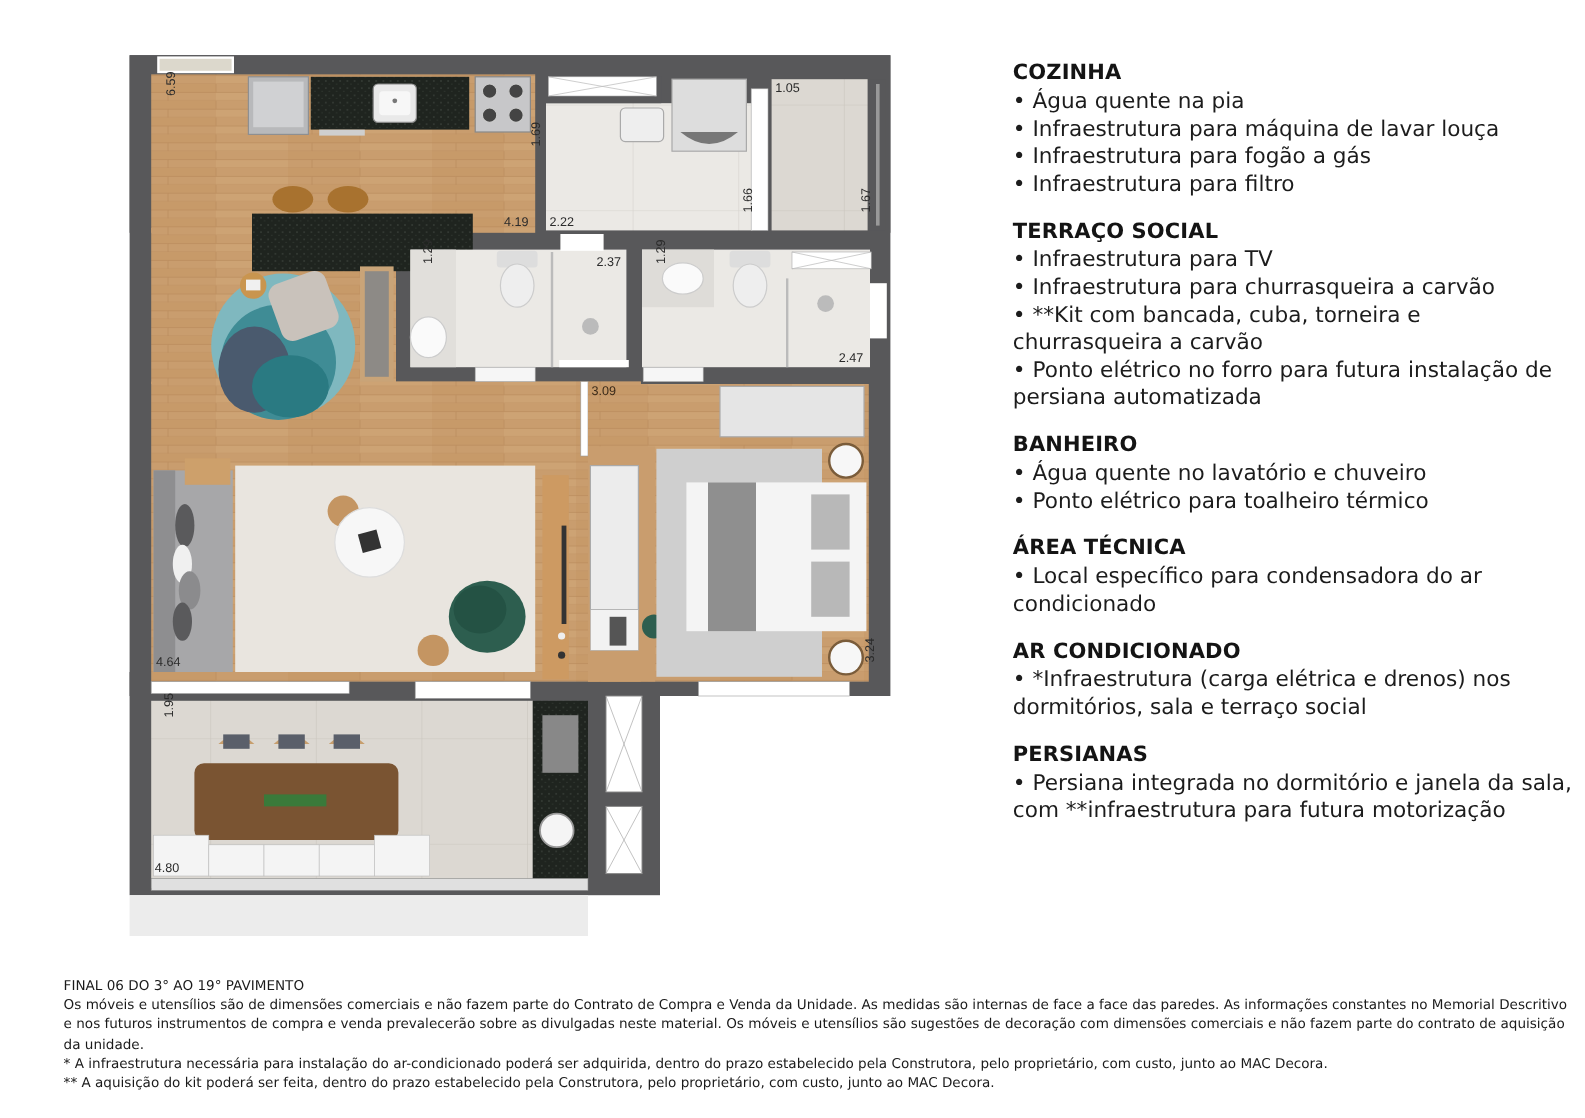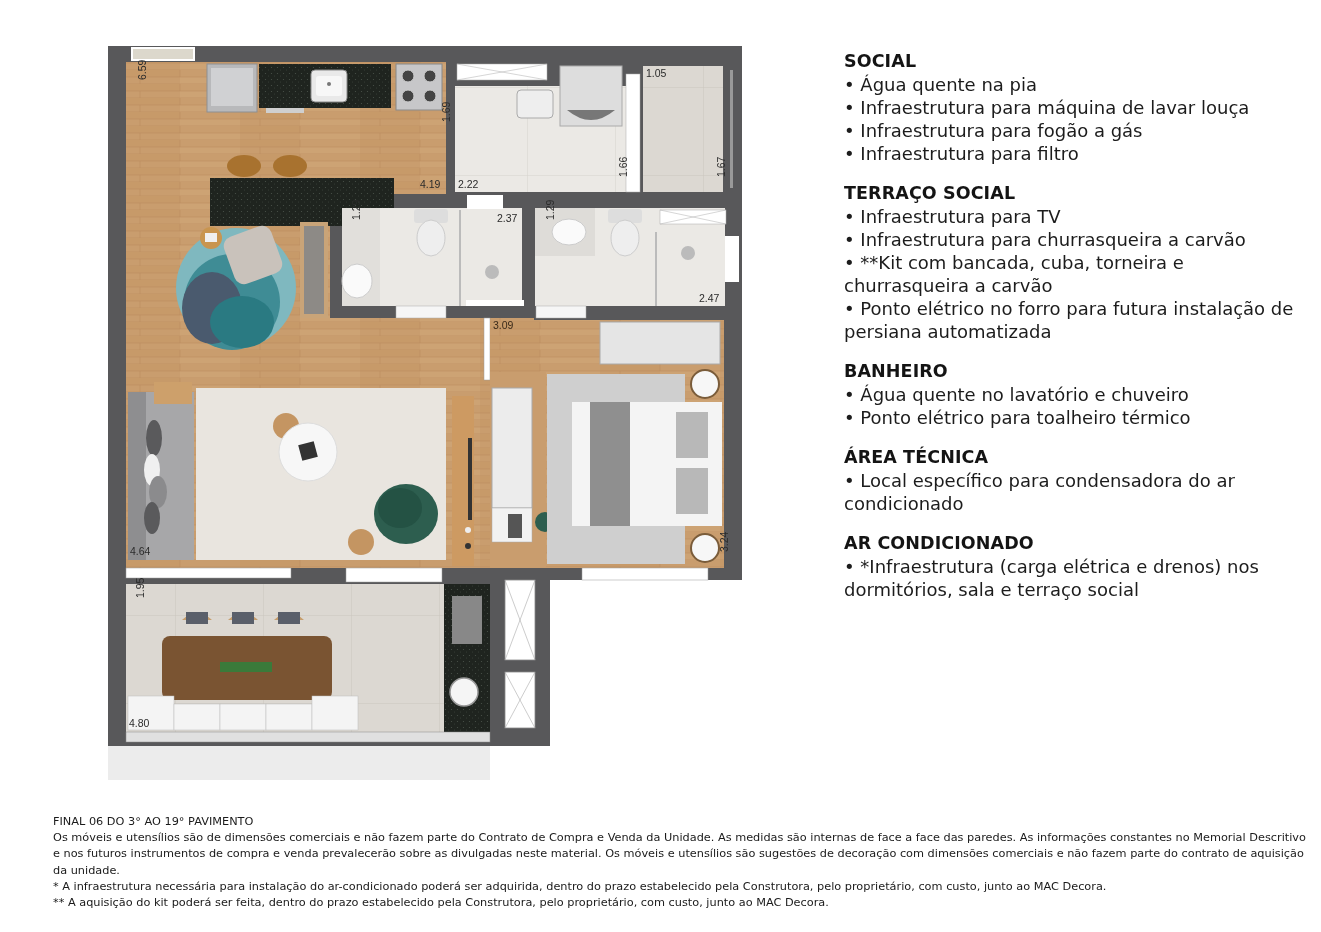--- a/index.html
+++ b/index.html
@@ -226,21 +226,21 @@
     <text class="dim dim-dark" x="493" y="329">3.09</text>
     <text class="dim" x="130" y="555">4.64</text>
     <text class="dim" x="718" y="562" transform="rotate(-90 718 552)">3.24</text>
     <text class="dim" x="136" y="606" transform="rotate(-90 136 598)">1.95</text>
     <text class="dim" x="129" y="727">4.80</text>
   </g>
 </svg>
 
 <div id="features">
   <div class="section">
-    <div class="section-title">SOCIAL</div>
+    <div class="section-title">COZINHA</div>
     <div class="item">• Água quente na pia</div>
     <div class="item">• Infraestrutura para máquina de lavar louça</div>
     <div class="item">• Infraestrutura para fogão a gás</div>
     <div class="item">• Infraestrutura para filtro</div>
   </div>
   <div class="section">
     <div class="section-title">TERRAÇO SOCIAL</div>
     <div class="item">• Infraestrutura para TV</div>
     <div class="item">• Infraestrutura para churrasqueira a carvão</div>
     <div class="item">• **Kit com bancada, cuba, torneira e churrasqueira a carvão</div>
@@ -251,20 +251,24 @@
     <div class="item">• Água quente no lavatório e chuveiro</div>
     <div class="item">• Ponto elétrico para toalheiro térmico</div>
   </div>
   <div class="section">
     <div class="section-title">ÁREA TÉCNICA</div>
     <div class="item">• Local específico para condensadora do ar condicionado</div>
   </div>
   <div class="section">
     <div class="section-title">AR CONDICIONADO</div>
     <div class="item">• *Infraestrutura (carga elétrica e drenos) nos dormitórios, sala e terraço social</div>
+  </div>
+  <div class="section">
+    <div class="section-title">PERSIANAS</div>
+    <div class="item">• Persiana integrada no dormitório e janela da sala, com **infraestrutura para futura motorização</div>
   </div>
 </div>
 
 <div id="footer">
   <div class="footer-title">FINAL 06 DO 3° AO 19° PAVIMENTO</div>
   <div>Os móveis e utensílios são de dimensões comerciais e não fazem parte do Contrato de Compra e Venda da Unidade. As medidas são internas de face a face das paredes. As informações constantes no Memorial Descritivo e nos futuros instrumentos de compra e venda prevalecerão sobre as divulgadas neste material. Os móveis e utensílios são sugestões de decoração com dimensões comerciais e não fazem parte do contrato de aquisição da unidade.</div>
   <div>* A infraestrutura necessária para instalação do ar-condicionado poderá ser adquirida, dentro do prazo estabelecido pela Construtora, pelo proprietário, com custo, junto ao MAC Decora.</div>
   <div>** A aquisição do kit poderá ser feita, dentro do prazo estabelecido pela Construtora, pelo proprietário, com custo, junto ao MAC Decora.</div>
 </div>
 

